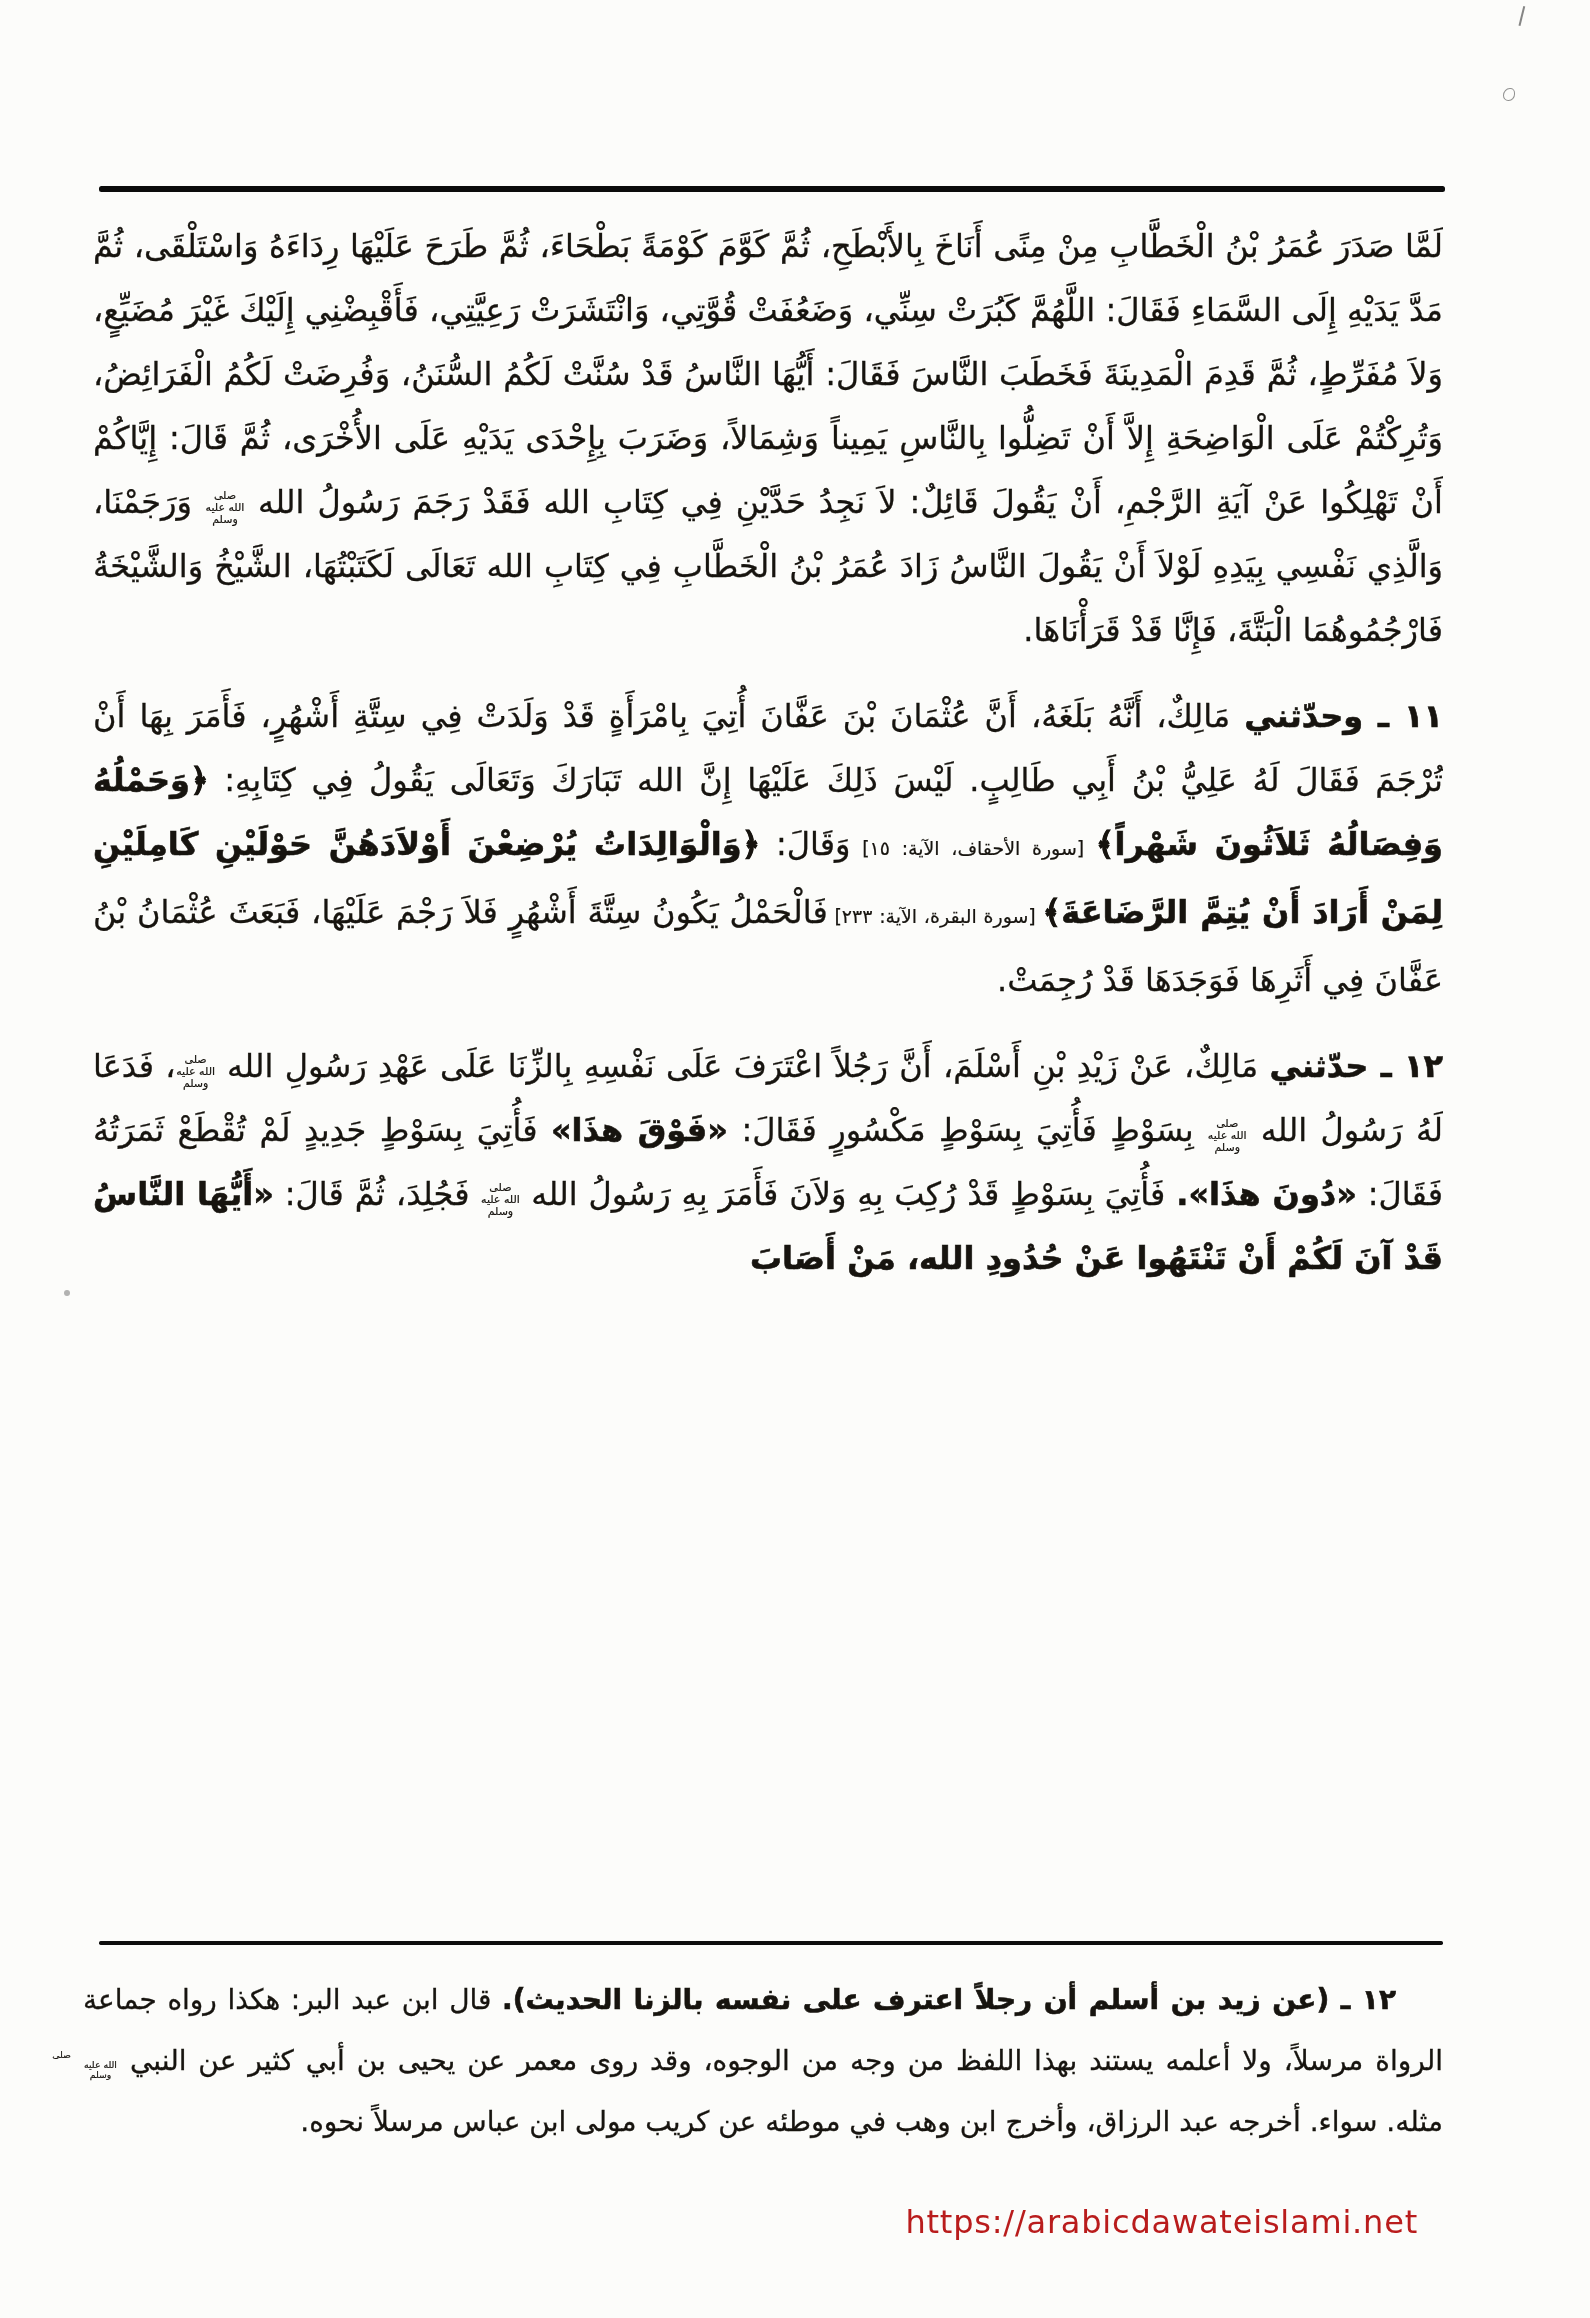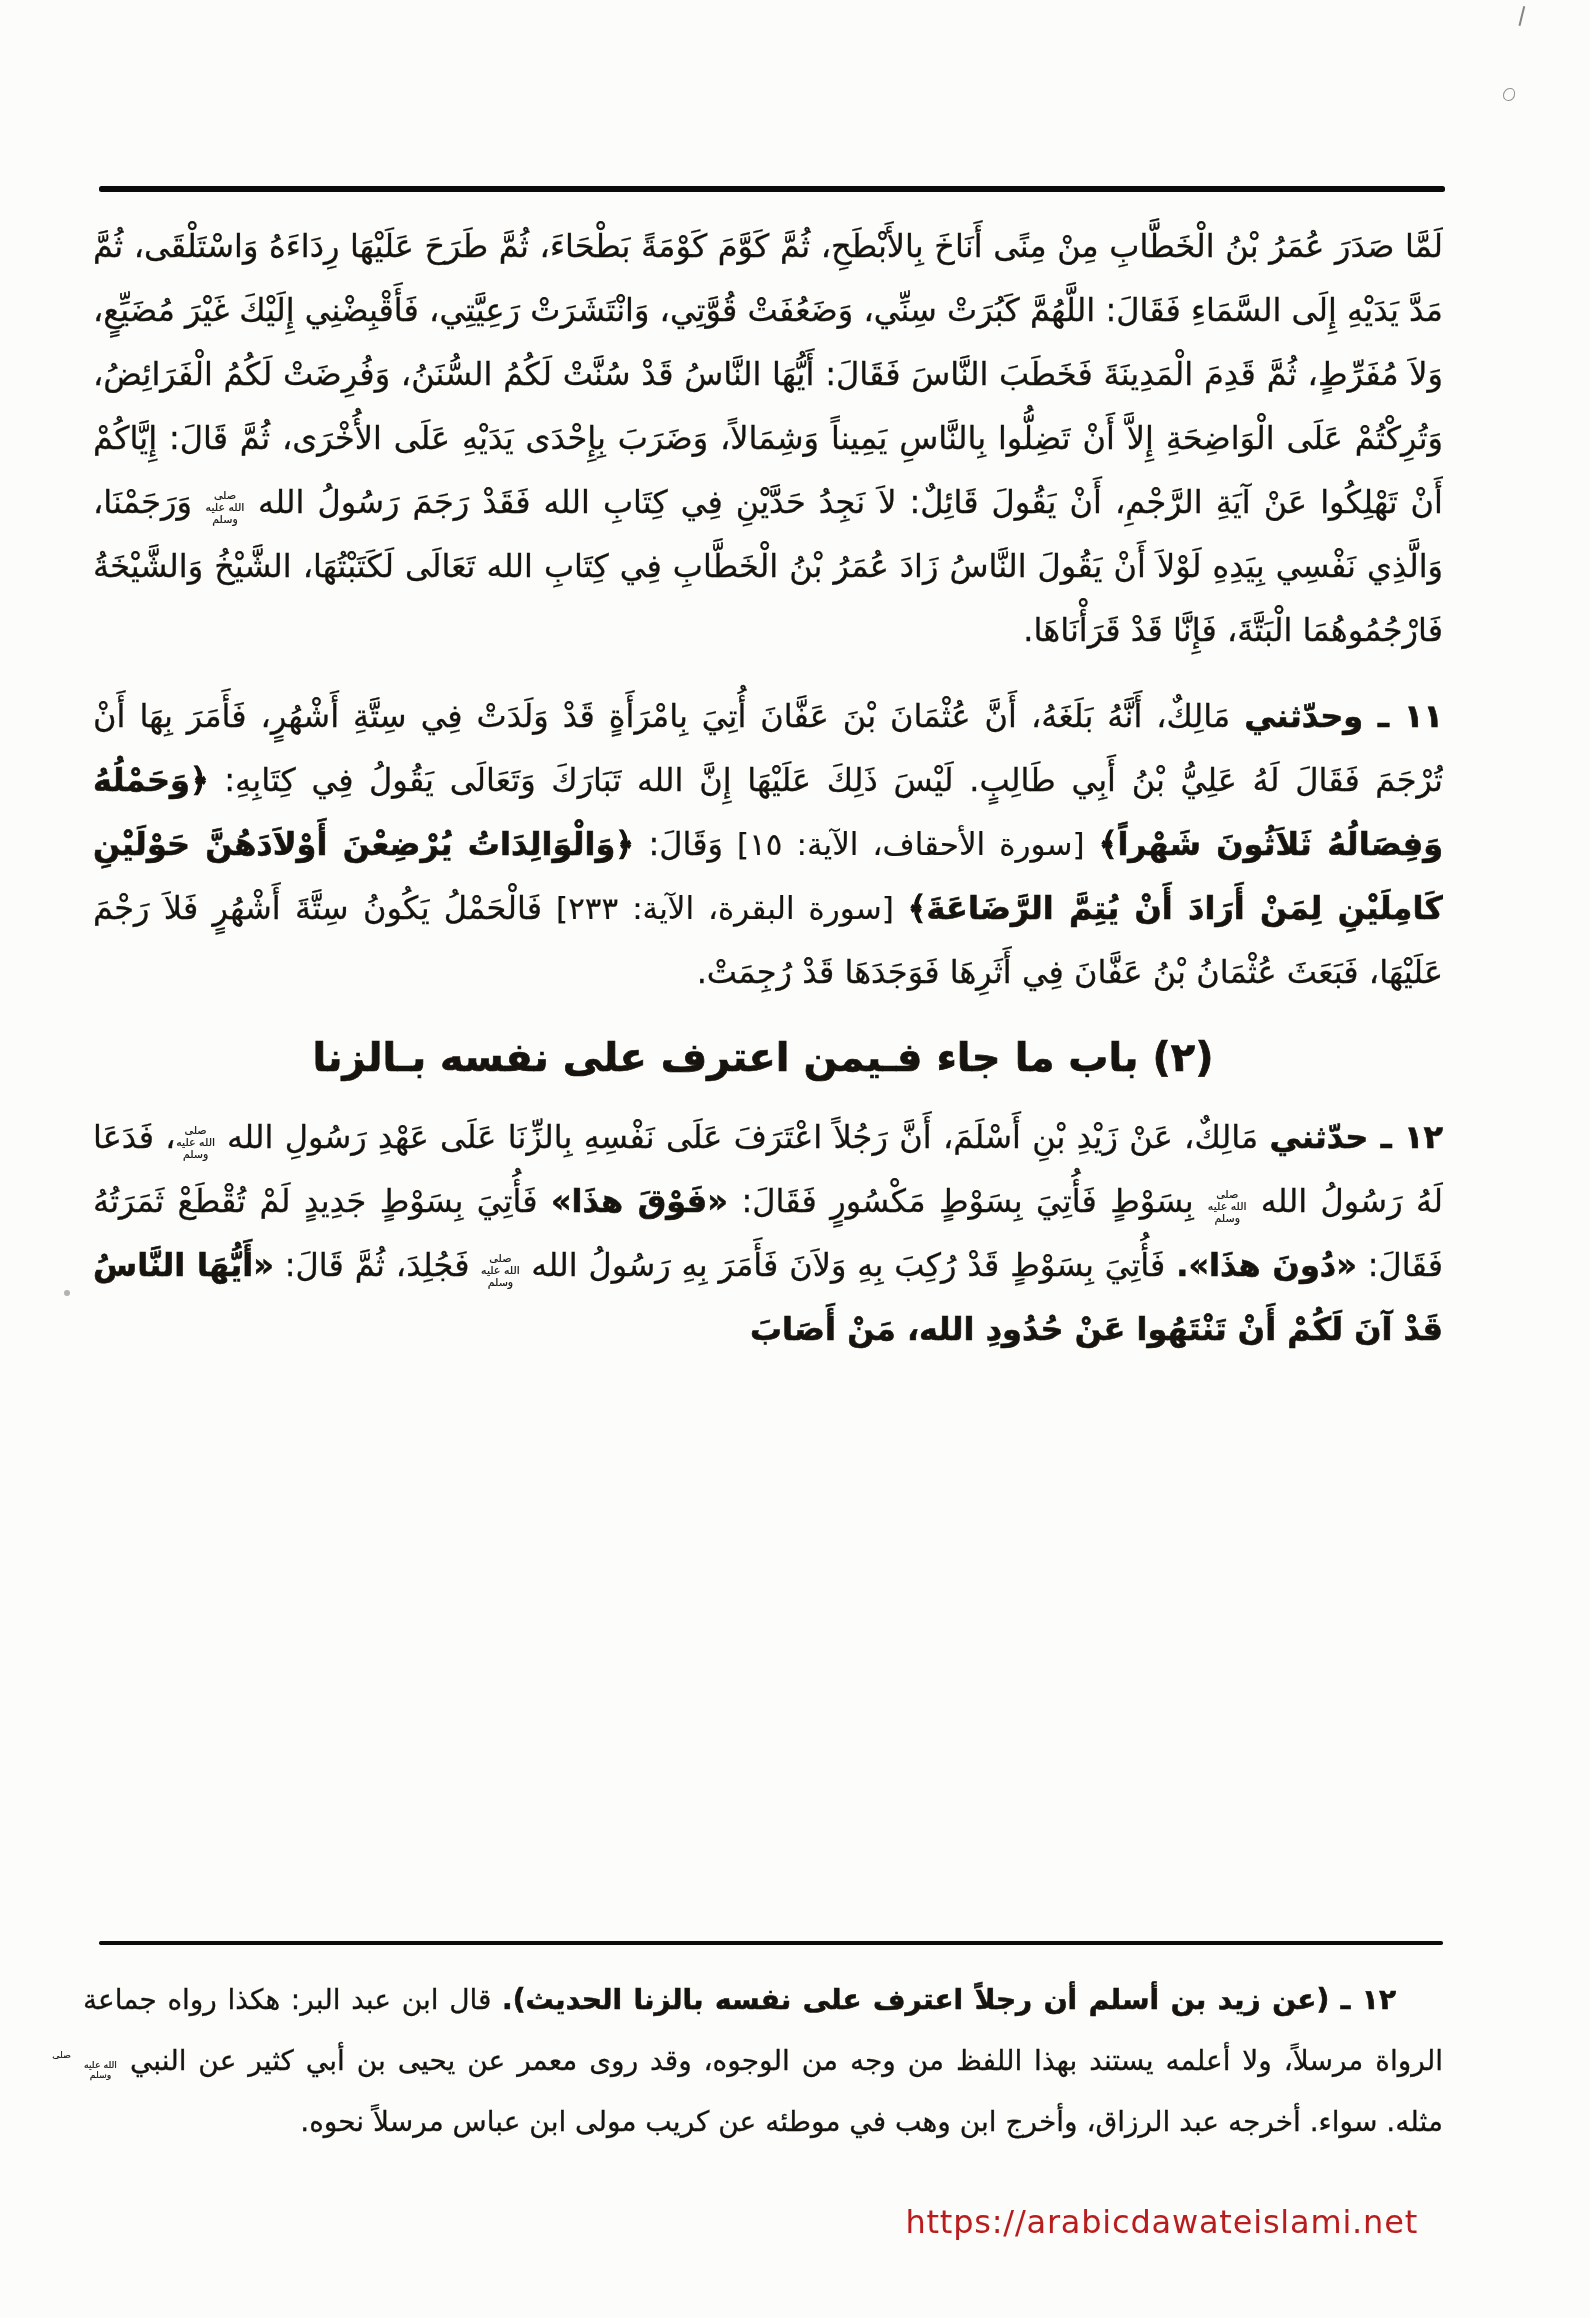--- a/index.html
+++ b/index.html
@@ -40,21 +40,21 @@
   .para{margin:0 0 22px 10px;}
   .para.indent{text-indent:59px;}
   .chapter-heading{
     font-size:40px;line-height:52px;font-weight:bold;text-align:center;
     margin:27px 0 22px 0;
     -webkit-text-stroke:0.7px #17140f;
   }
   .run-n{font-weight:normal;}
   .run-b{font-weight:bold;-webkit-text-stroke:0.6px #17140f;}
   .run-q{font-weight:bold;-webkit-text-stroke:0.6px #17140f;}
-  .run-ref{font-size:31px;-webkit-text-stroke:0.2px #17140f;}
+  .run-ref{font-size:19px;-webkit-text-stroke:0.2px #17140f;}
   .run-saw{
     display:inline-block;width:40px;
     font-size:11px;line-height:1.08;text-align:center;
     vertical-align:-10px;font-weight:normal;
     -webkit-text-stroke:0.2px #17140f;
   }
   
   .footnote-rule{
     position:absolute;left:99px;right:148px;top:1941px;height:4.2px;
     background:#0d0d0d;border-radius:1.7px;
@@ -84,21 +84,20 @@
 </head>
 <body>
 
 <div class="page">
 
   <div class="header-rule"></div>
 
   <main class="body-text">
     <p class="para"><span class="run-n">لَمَّا صَدَرَ عُمَرُ بْنُ الْخَطَّابِ مِنْ مِنًى أَنَاخَ بِالأَبْطَحِ، ثُمَّ كَوَّمَ كَوْمَةً بَطْحَاءَ، ثُمَّ طَرَحَ عَلَيْهَا رِدَاءَهُ وَاسْتَلْقَى، ثُمَّ مَدَّ يَدَيْهِ إِلَى السَّمَاءِ فَقَالَ: اللَّهُمَّ كَبُرَتْ سِنِّي، وَضَعُفَتْ قُوَّتِي، وَانْتَشَرَتْ رَعِيَّتِي، فَأَقْبِضْنِي إِلَيْكَ غَيْرَ مُضَيِّعٍ، وَلاَ مُفَرِّطٍ، ثُمَّ قَدِمَ الْمَدِينَةَ فَخَطَبَ النَّاسَ فَقَالَ: أَيُّهَا النَّاسُ قَدْ سُنَّتْ لَكُمُ السُّنَنُ، وَفُرِضَتْ لَكُمُ الْفَرَائِضُ، وَتُرِكْتُمْ عَلَى الْوَاضِحَةِ إِلاَّ أَنْ تَضِلُّوا بِالنَّاسِ يَمِيناً وَشِمَالاً، وَضَرَبَ بِإِحْدَى يَدَيْهِ عَلَى الأُخْرَى، ثُمَّ قَالَ: إِيَّاكُمْ أَنْ تَهْلِكُوا عَنْ آيَةِ الرَّجْمِ، أَنْ يَقُولَ قَائِلٌ: لاَ نَجِدُ حَدَّيْنِ فِي كِتَابِ الله فَقَدْ رَجَمَ رَسُولُ الله </span><span class="run-saw">صلى الله عليه وسلم</span><span class="run-n"> وَرَجَمْنَا، وَالَّذِي نَفْسِي بِيَدِهِ لَوْلاَ أَنْ يَقُولَ النَّاسُ زَادَ عُمَرُ بْنُ الْخَطَّابِ فِي كِتَابِ الله تَعَالَى لَكَتَبْتُهَا، الشَّيْخُ وَالشَّيْخَةُ فَارْجُمُوهُمَا الْبَتَّةَ، فَإِنَّا قَدْ قَرَأْنَاهَا.</span></p>
     <p class="para"><span class="run-b">١١ ـ وحدّثني</span><span class="run-n"> مَالِكٌ، أَنَّهُ بَلَغَهُ، أَنَّ عُثْمَانَ بْنَ عَفَّانَ أُتِيَ بِامْرَأَةٍ قَدْ وَلَدَتْ فِي سِتَّةِ أَشْهُرٍ، فَأَمَرَ بِهَا أَنْ تُرْجَمَ فَقَالَ لَهُ عَلِيُّ بْنُ أَبِي طَالِبٍ. لَيْسَ ذَلِكَ عَلَيْهَا إِنَّ الله تَبَارَكَ وَتَعَالَى يَقُولُ فِي كِتَابِهِ: </span><span class="run-q">﴿وَحَمْلُهُ وَفِصَالُهُ ثَلاَثُونَ شَهْراً﴾</span><span class="run-ref"> [سورة الأحقاف، الآية: ١٥] </span><span class="run-n">وَقَالَ: </span><span class="run-q">﴿وَالْوَالِدَاتُ يُرْضِعْنَ أَوْلاَدَهُنَّ حَوْلَيْنِ كَامِلَيْنِ لِمَنْ أَرَادَ أَنْ يُتِمَّ الرَّضَاعَةَ﴾</span><span class="run-ref"> [سورة البقرة، الآية: ٢٣٣] </span><span class="run-n">فَالْحَمْلُ يَكُونُ سِتَّةَ أَشْهُرٍ فَلاَ رَجْمَ عَلَيْهَا، فَبَعَثَ عُثْمَانُ بْنُ عَفَّانَ فِي أَثَرِهَا فَوَجَدَهَا قَدْ رُجِمَتْ.</span></p>
-    <h2 class="chapter-heading">(٢) باب ما جاء فـيمن اعترف على نفسه بـالزنا</h2>
     <p class="para"><span class="run-b">١٢ ـ حدّثني</span><span class="run-n"> مَالِكٌ، عَنْ زَيْدِ بْنِ أَسْلَمَ، أَنَّ رَجُلاً اعْتَرَفَ عَلَى نَفْسِهِ بِالزِّنَا عَلَى عَهْدِ رَسُولِ الله </span><span class="run-saw">صلى الله عليه وسلم</span><span class="run-n">، فَدَعَا لَهُ رَسُولُ الله </span><span class="run-saw">صلى الله عليه وسلم</span><span class="run-n"> بِسَوْطٍ فَأُتِيَ بِسَوْطٍ مَكْسُورٍ فَقَالَ: </span><span class="run-b">«فَوْقَ هذَا»</span><span class="run-n"> فَأُتِيَ بِسَوْطٍ جَدِيدٍ لَمْ تُقْطَعْ ثَمَرَتُهُ فَقَالَ: </span><span class="run-b">«دُونَ هذَا».</span><span class="run-n"> فَأُتِيَ بِسَوْطٍ قَدْ رُكِبَ بِهِ وَلاَنَ فَأَمَرَ بِهِ رَسُولُ الله </span><span class="run-saw">صلى الله عليه وسلم</span><span class="run-n"> فَجُلِدَ، ثُمَّ قَالَ: </span><span class="run-b">«أَيُّهَا النَّاسُ قَدْ آنَ لَكُمْ أَنْ تَنْتَهُوا عَنْ حُدُودِ الله، مَنْ أَصَابَ</span></p>
   </main>
 
   <div class="footnote-rule"></div>
   <section class="footnote">
     <p class="para indent"><span class="run-b">١٢ ـ (عن زيد بن أسلم أن رجلاً اعترف على نفسه بالزنا الحديث).</span><span class="run-n"> قال ابن عبد البر: هكذا رواه جماعة الرواة مرسلاً، ولا أعلمه يستند بهذا اللفظ من وجه من الوجوه، وقد روى معمر عن يحيى بن أبي كثير عن النبي </span><span class="run-saw">صلى الله عليه وسلم</span><span class="run-n"> مثله. سواء. أخرجه عبد الرزاق، وأخرج ابن وهب في موطئه عن كريب مولى ابن عباس مرسلاً نحوه.</span></p>
   </section>
 
   <div class="watermark">https://arabicdawateislami.net</div>
 

